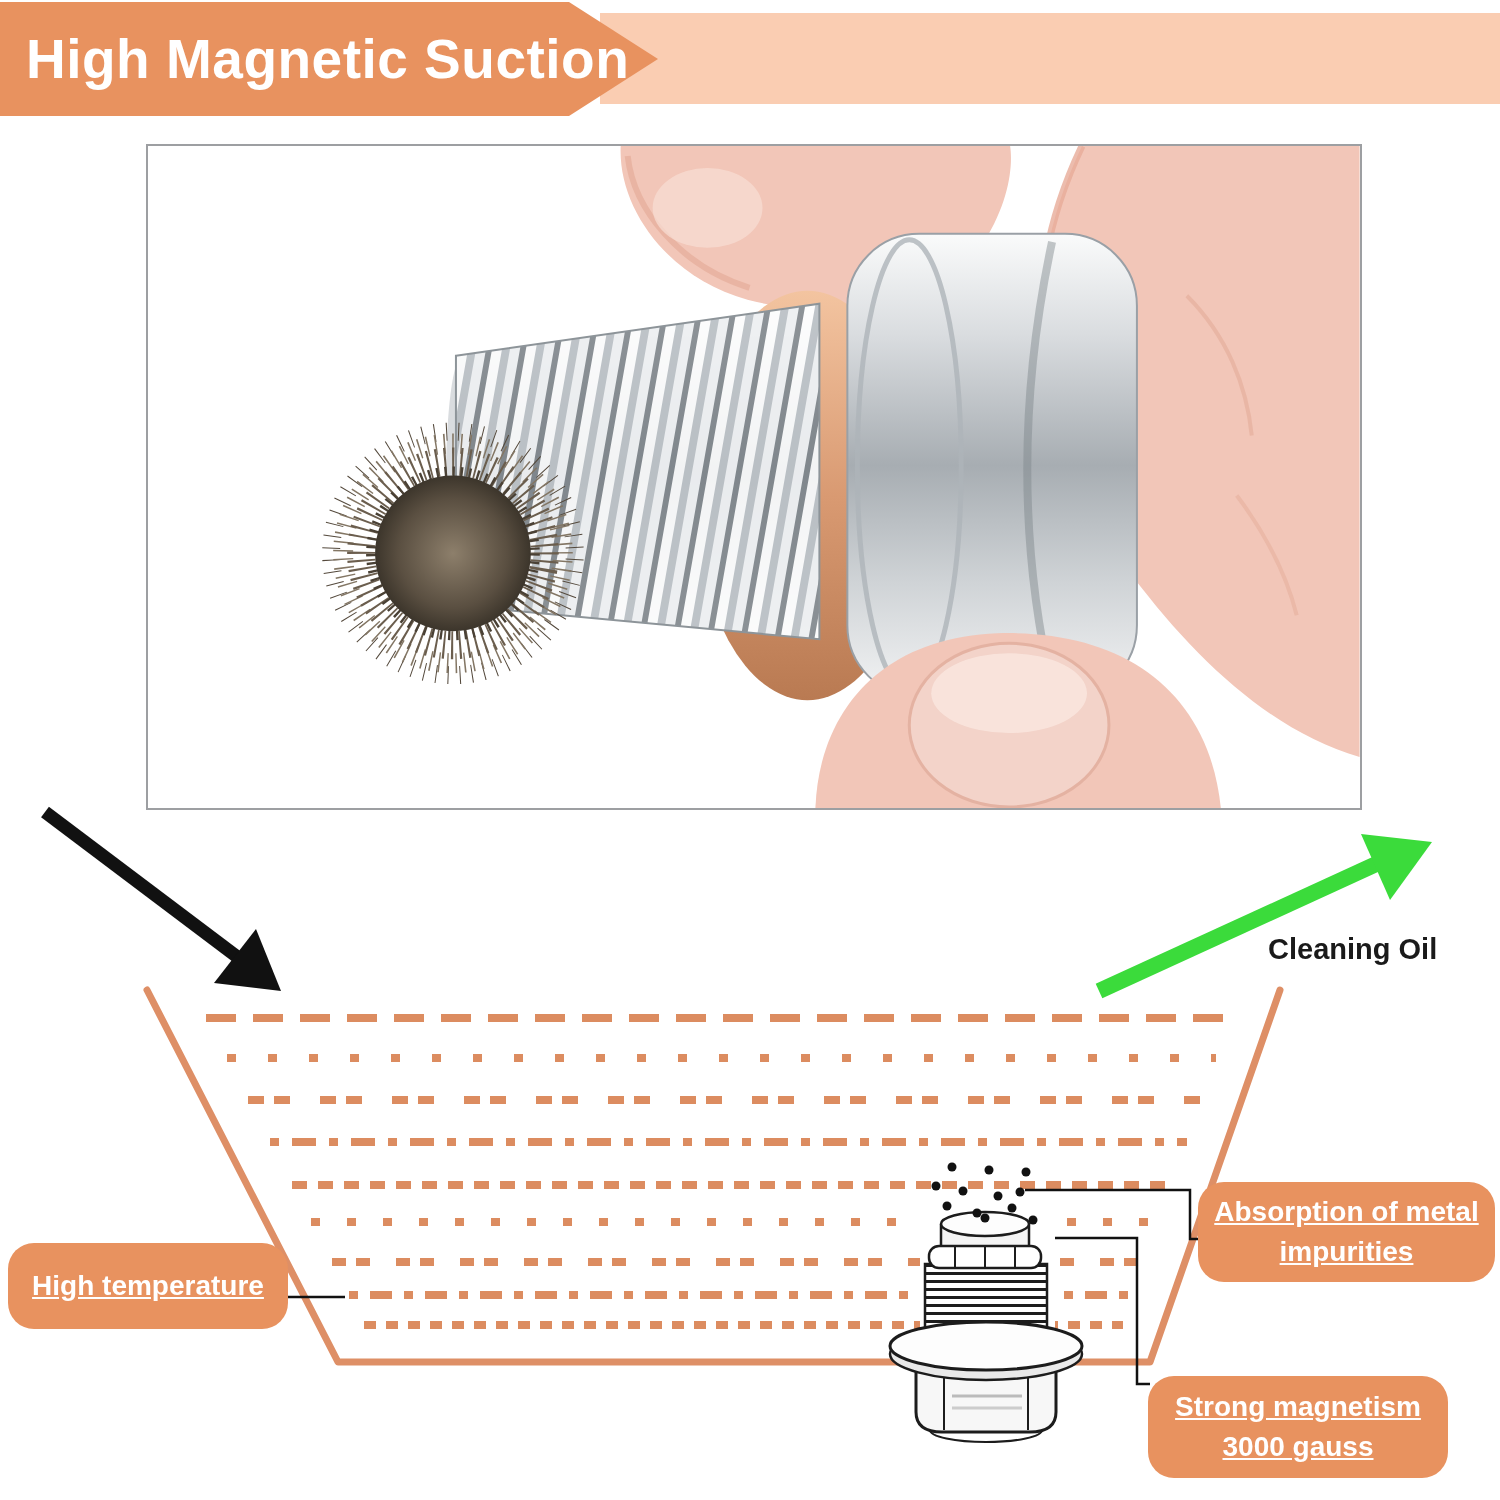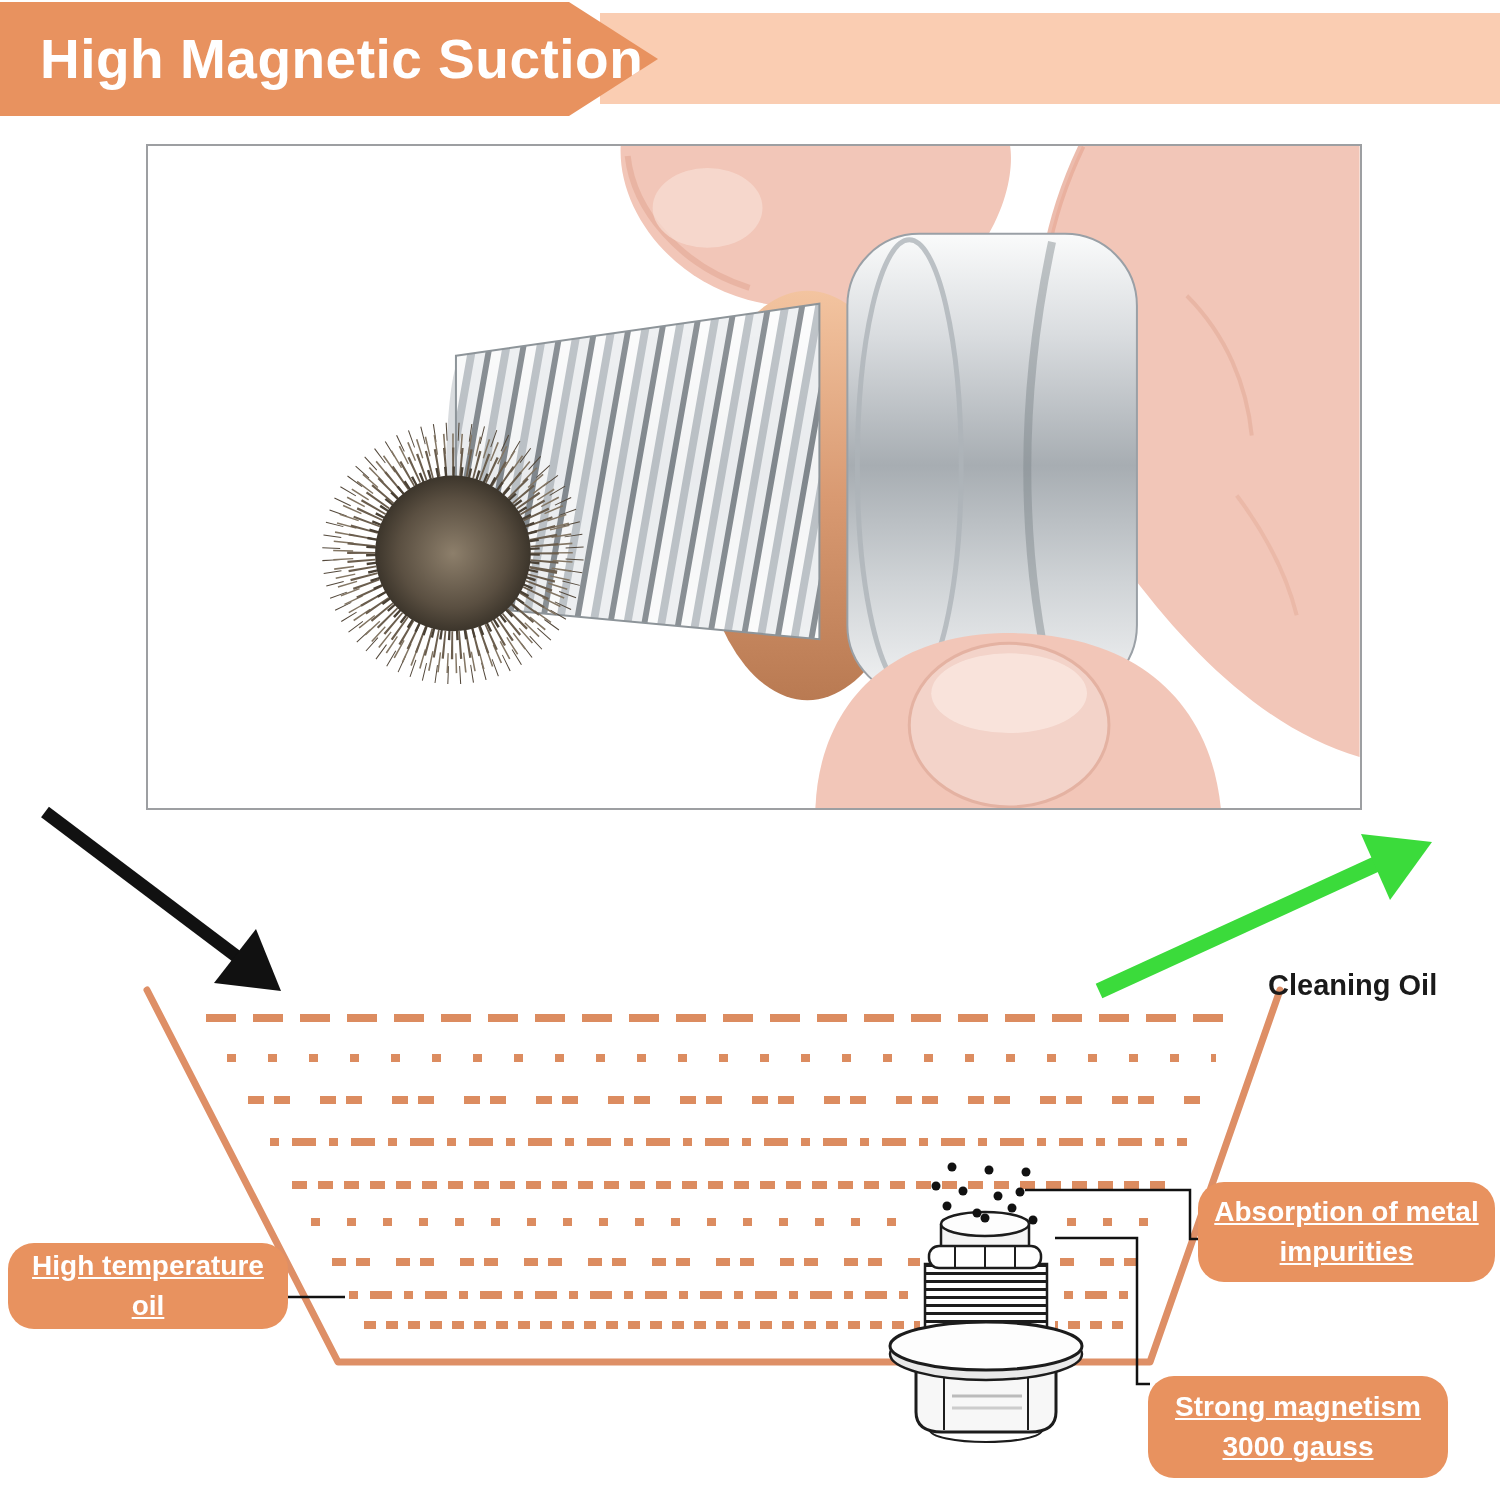--- a/index.html
+++ b/index.html
@@ -13,32 +13,32 @@
     background:var(--accent-light,#FACDB2);
   }
   .banner-arrow{
     position:absolute;left:0;top:2px;width:658px;height:114px;
     background:var(--accent,#E8925F);
     clip-path:polygon(0 0,569px 0,658px 57px,569px 114px,0 114px);
     display:flex;align-items:center;
   }
   .banner-arrow .title{
     color:#ffffff;font-size:55px;font-weight:bold;letter-spacing:0.5px;
-    padding-left:40px;white-space:nowrap;
+    padding-left:26px;white-space:nowrap;
   }
   
   .photo{
     position:absolute;left:146px;top:144px;width:1216px;height:666px;
     border:2px solid #9d9fa2;box-sizing:border-box;background:#fff;
   }
   .photo svg{display:block;width:100%;height:100%;}
   
   .diagram-svg{position:absolute;left:0;top:800px;width:1500px;height:700px;}
   .float-label{
-    position:absolute;color:#1a1a1a;font-weight:bold;font-size:29px;white-space:nowrap;margin-top:36px;
+    position:absolute;color:#1a1a1a;font-weight:bold;font-size:29px;white-space:nowrap;
   }
   .callout{
     position:absolute;background:var(--accent,#E8925F);color:#fff;
     border-radius:26px;display:flex;flex-direction:column;justify-content:center;
     text-align:center;font-weight:bold;font-size:28px;line-height:40px;text-decoration:underline;
   }
   .callout span{display:block;}
   .co-hightemp{left:8px;top:1243px;width:280px;height:86px;justify-content:center;}
   .co-absorb{left:1198px;top:1182px;width:297px;height:100px;}
   .co-magnet{left:1148px;top:1328px;width:300px;height:102px;margin-top:48px;}
@@ -207,21 +207,20 @@
         <circle cx="1012" cy="1208" r="4.5"></circle>
       <circle cx="1033" cy="1220" r="4.5"></circle>
         <circle cx="985" cy="1218" r="4.5"></circle>
     </g>
   </svg>
 
   <div class="float-label" style="left:1268px;top:933px;">Cleaning Oil</div>
 
   <div class="callout co-hightemp">
     <span>High temperature</span>
-    <span>oil</span>
   </div>
 
   <div class="callout co-absorb">
     <span>Absorption of metal</span>
     <span>impurities</span>
   </div>
 
   <div class="callout co-magnet">
     <span>Strong magnetism</span>
     <span>3000 gauss</span>

